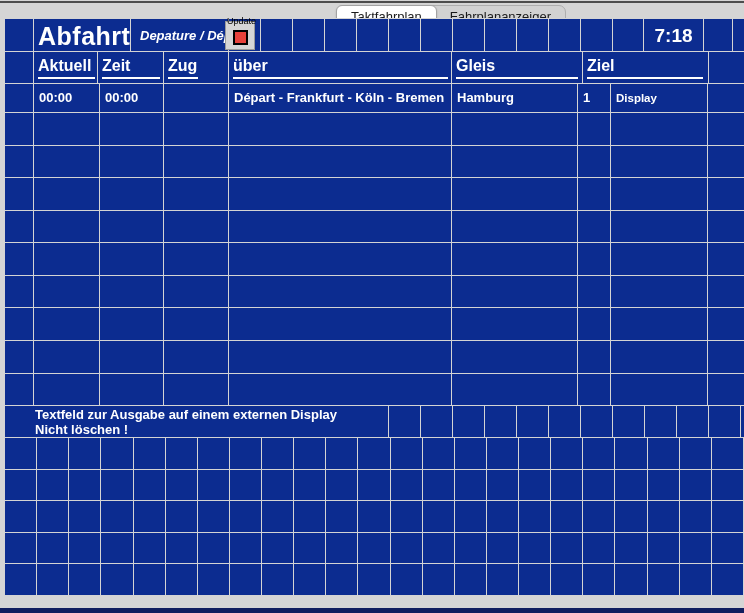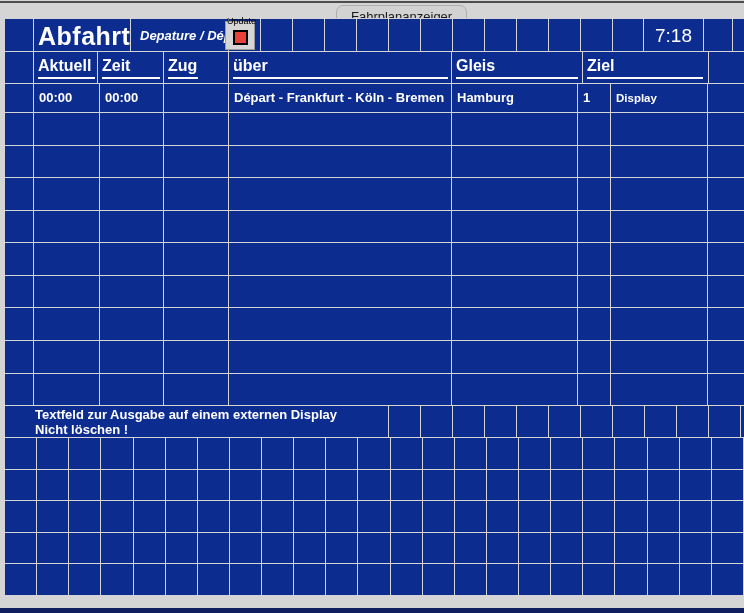--- a/index.html
+++ b/index.html
@@ -35,21 +35,21 @@
   .row.grow{flex:1 1 auto;}
   .cell{border-right:1px solid var(--line);flex:0 0 auto;height:100%;}
   .cell.fill{flex:1 1 auto;border-right:none;}
   .cell.eq{flex:1 1 0;}
   .w29{width:29px}.w31{width:31px}.w32{width:32px}.w33{width:33px}.w60{width:60px}
   .w64{width:64px}.w65{width:65px}.w66{width:66px}.w97{width:97px}.w98{width:98px}
   .w126{width:126px}.w223{width:223px}.w384{width:384px}
 
   .title{font-size:25px;font-weight:700;line-height:34px;padding-left:4px;letter-spacing:.5px;white-space:nowrap;}
   .subtitle{font-style:italic;font-weight:700;font-size:13px;line-height:33px;padding-left:9px;white-space:nowrap;}
-  .clock{font-size:19px;font-weight:400;line-height:33px;text-align:center;}
+  .clock{font-size:19px;font-weight:700;line-height:33px;text-align:center;}
 
   .hd{display:inline-block;margin:5px 0 0 4px;font-weight:700;font-size:16px;
     border-bottom:2px solid #fff;padding-bottom:2px;white-space:nowrap;}
   .hw-zeit{width:58px}.hw-akt{width:57px}.hw-zug{width:30px}
   .hw-ueber{width:215px}.hw-ziel{width:116px}.hw-gleis{width:122px}
 
   .dtxt{padding-left:5px;font-weight:700;font-size:13px;line-height:28px;white-space:nowrap;overflow:visible;}
   .hint{font-size:11.5px;}
 
   .zug-band{position:absolute;left:159px;top:66px;width:65px;height:322px;background:#ffffff;z-index:4;}
@@ -63,20 +63,23 @@
   .notecell{font-weight:700;font-size:13px;padding:1px 0 0 30px;line-height:15px;white-space:nowrap;}
   .bottom-strip{position:absolute;left:0;top:608px;width:744px;height:5px;background:var(--strip);}
 </style>
 </head>
 <body>
 
 <div class="screen">
   <div class="topline"></div>
 
   <div class="segmented">
+    <div class="seg selected">
+      <span>Taktfahrplan</span>
+    </div>
     <div class="seg">
       <span>Fahrplananzeiger</span>
     </div>
   </div>
 
   <div class="board">
 
     <div class="row topbar">
       <div class="cell w29"></div>
       <div class="cell w97 title">Abfahrt</div>

